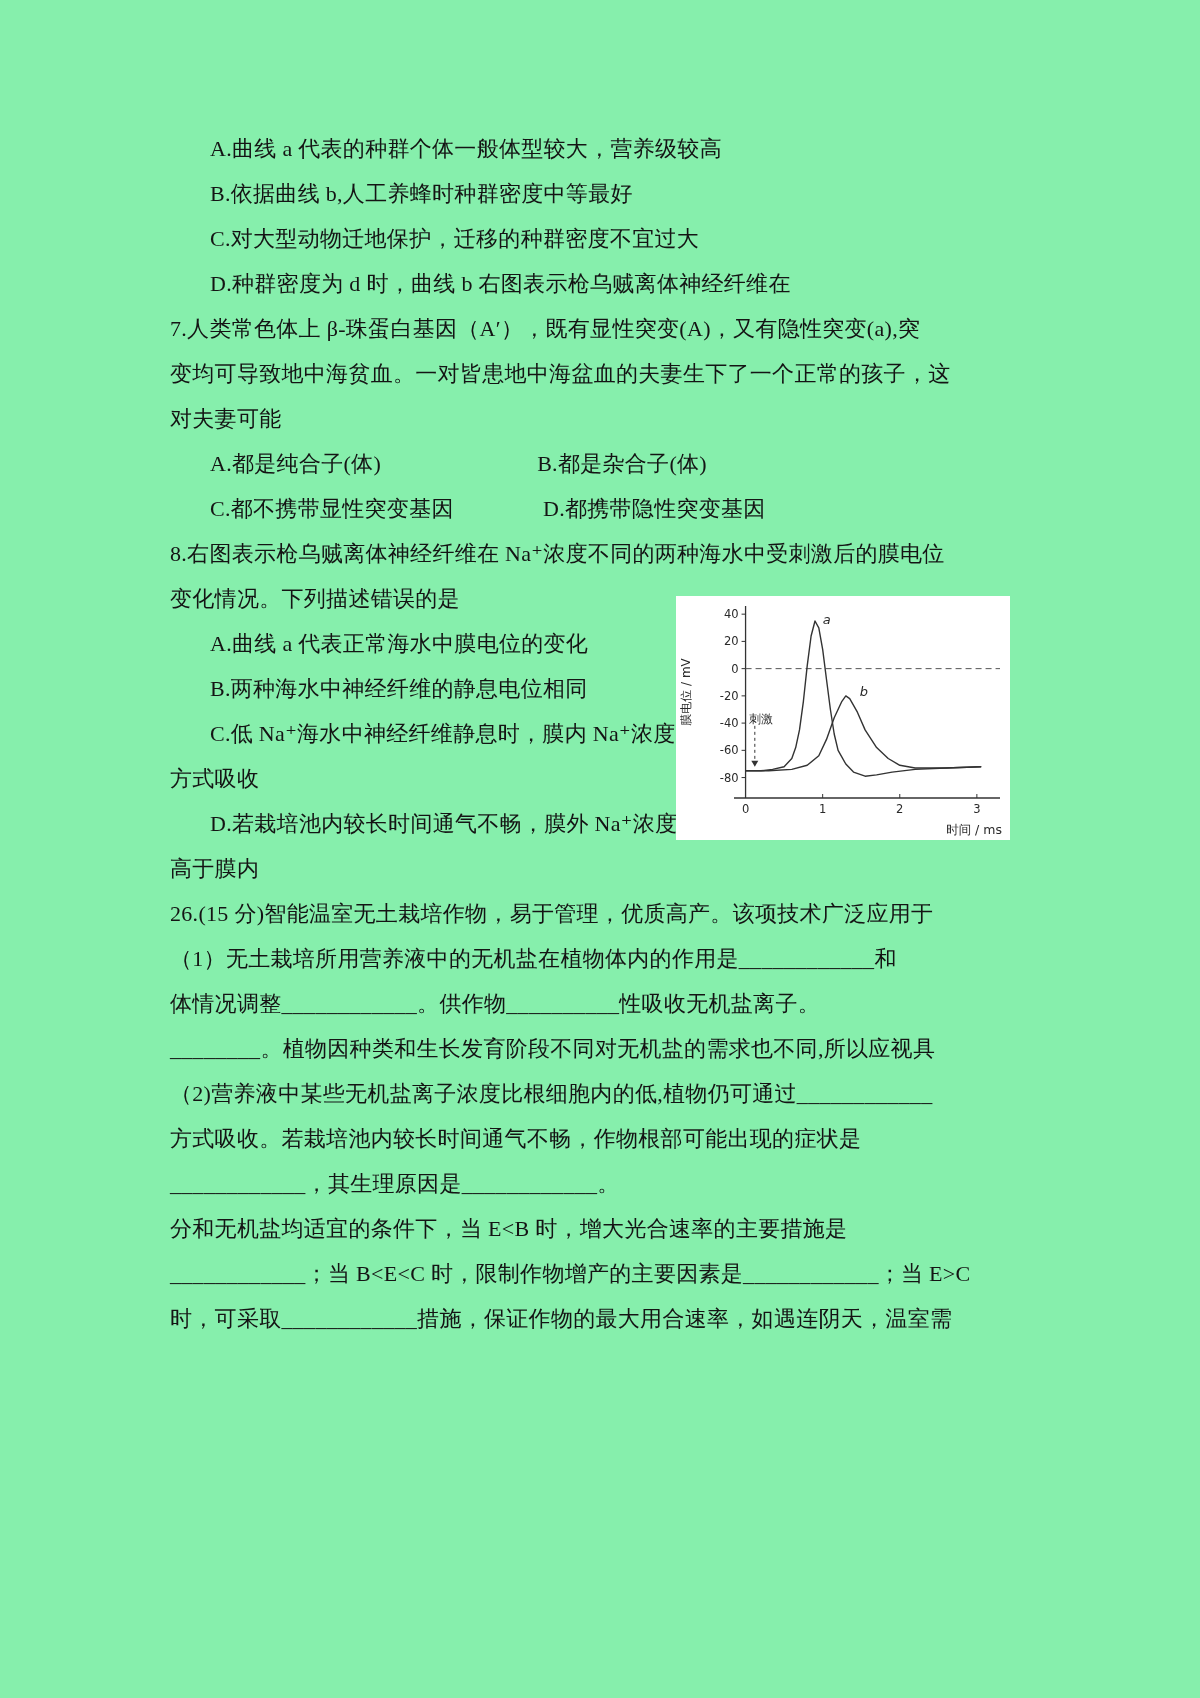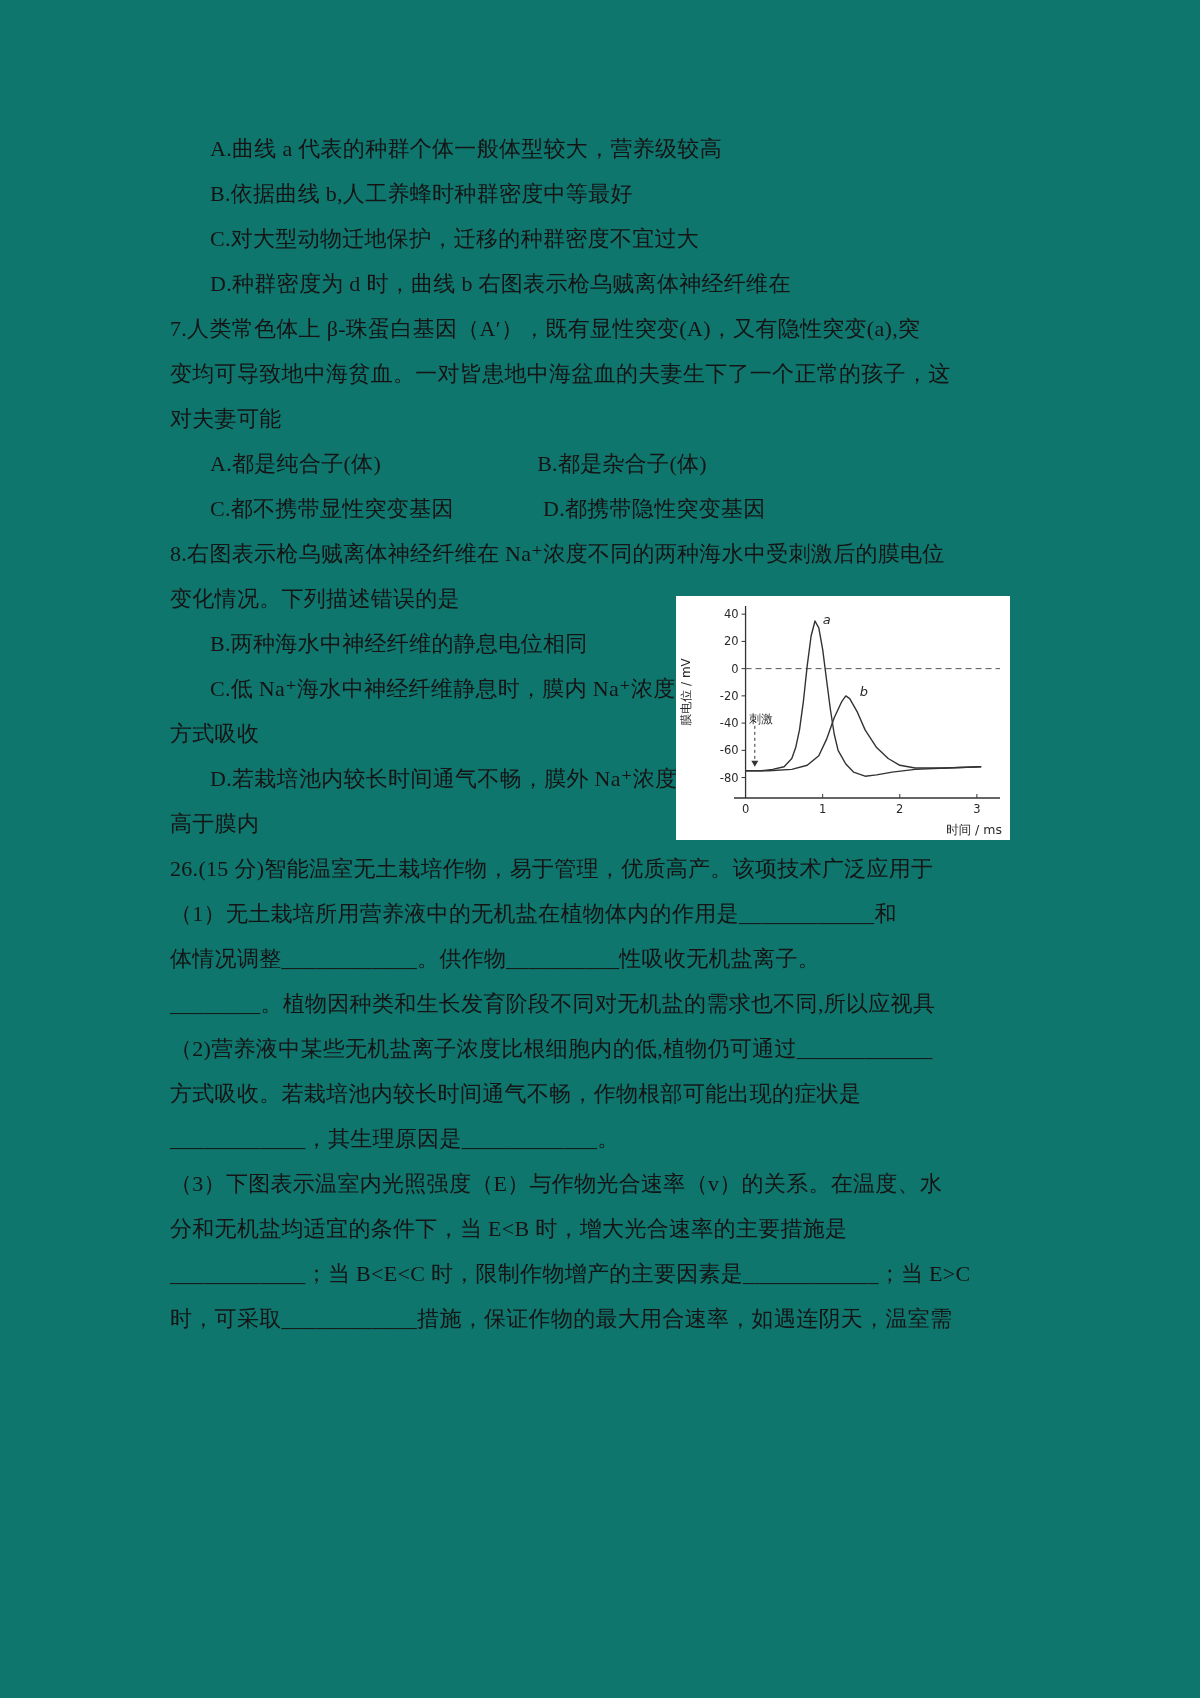--- a/index.html
+++ b/index.html
@@ -1,21 +1,21 @@
 <!DOCTYPE html>
 <html><head>
 <meta charset="utf-8">
 <style>
   html,body{margin:0;padding:0;background:#e8e8e8;}
   .page{
     position:relative;
     width:1200px;
     height:1698px;
     margin:0 auto;
-    background:#0f766e;
+    background:#86efac;
     font-family:"Liberation Serif","DejaVu Serif",serif;
     color:#141414;
     overflow:hidden;
   }
   .doc{
     position:absolute;
     left:170px;
     top:126px;
     width:865px;
   }
@@ -46,33 +46,33 @@
       <div class="line i1">B.依据曲线 b,人工养蜂时种群密度中等最好</div>
       <div class="line i1">C.对大型动物迁地保护，迁移的种群密度不宜过大</div>
       <div class="line i1">D.种群密度为 d 时，曲线 b 右图表示枪乌贼离体神经纤维在</div>
       <div class="line i0">7.人类常色体上 β-珠蛋白基因（A′），既有显性突变(A)，又有隐性突变(a),突</div>
       <div class="line i0">变均可导致地中海贫血。一对皆患地中海盆血的夫妻生下了一个正常的孩子，这</div>
       <div class="line i0">对夫妻可能</div>
       <div class="line i1">A.都是纯合子(体)　　　　　　　B.都是杂合子(体)</div>
       <div class="line i1">C.都不携带显性突变基因　　　　D.都携带隐性突变基因</div>
       <div class="line i0">8.右图表示枪乌贼离体神经纤维在 Na⁺浓度不同的两种海水中受刺激后的膜电位</div>
       <div class="line i0">变化情况。下列描述错误的是</div>
+      <div class="line i1">A.曲线 a 代表正常海水中膜电位的变化</div>
       <div class="line i1">B.两种海水中神经纤维的静息电位相同</div>
       <div class="line i1">C.低 Na⁺海水中神经纤维静息时，膜内 Na⁺浓度</div>
       <div class="line i0">方式吸收</div>
       <div class="line i1">D.若栽培池内较长时间通气不畅，膜外 Na⁺浓度</div>
       <div class="line i0">高于膜内</div>
       <div class="line i0">26.(15 分)智能温室无土栽培作物，易于管理，优质高产。该项技术广泛应用于</div>
       <div class="line i0">（1）无土栽培所用营养液中的无机盐在植物体内的作用是____________和</div>
       <div class="line i0">体情况调整____________。供作物__________性吸收无机盐离子。</div>
       <div class="line i0">________。植物因种类和生长发育阶段不同对无机盐的需求也不同,所以应视具</div>
       <div class="line i0">（2)营养液中某些无机盐离子浓度比根细胞内的低,植物仍可通过____________</div>
       <div class="line i0">方式吸收。若栽培池内较长时间通气不畅，作物根部可能出现的症状是</div>
       <div class="line i0">____________，其生理原因是____________。</div>
-      <div class="line i0">（3）下图表示温室内光照强度（E）与作物光合速率（v）的关系。在温度、水</div>
       <div class="line i0">分和无机盐均适宜的条件下，当 E&lt;B 时，增大光合速率的主要措施是</div>
       <div class="line i0">____________；当 B&lt;E&lt;C 时，限制作物增产的主要因素是____________；当 E&gt;C</div>
       <div class="line i0">时，可采取____________措施，保证作物的最大用合速率，如遇连阴天，温室需</div>
     </div>
   <div class="chart-box">
     <svg id="chart-svg" width="334" height="244" viewBox="0 0 334 244">
         <line x1="69.56521739130434" y1="10" x2="69.56521739130434" y2="202" stroke="#333" stroke-width="1.3"></line>
         <line x1="58" y1="202" x2="324" y2="202" stroke="#333" stroke-width="1.3"></line>
         <line x1="65.56521739130434" y1="18.170212765957444" x2="69.56521739130434" y2="18.170212765957444" stroke="#333" stroke-width="1"></line>
         <text x="62.565217391304344" y="22.170212765957444" text-anchor="end" font-size="11.5">40</text>

